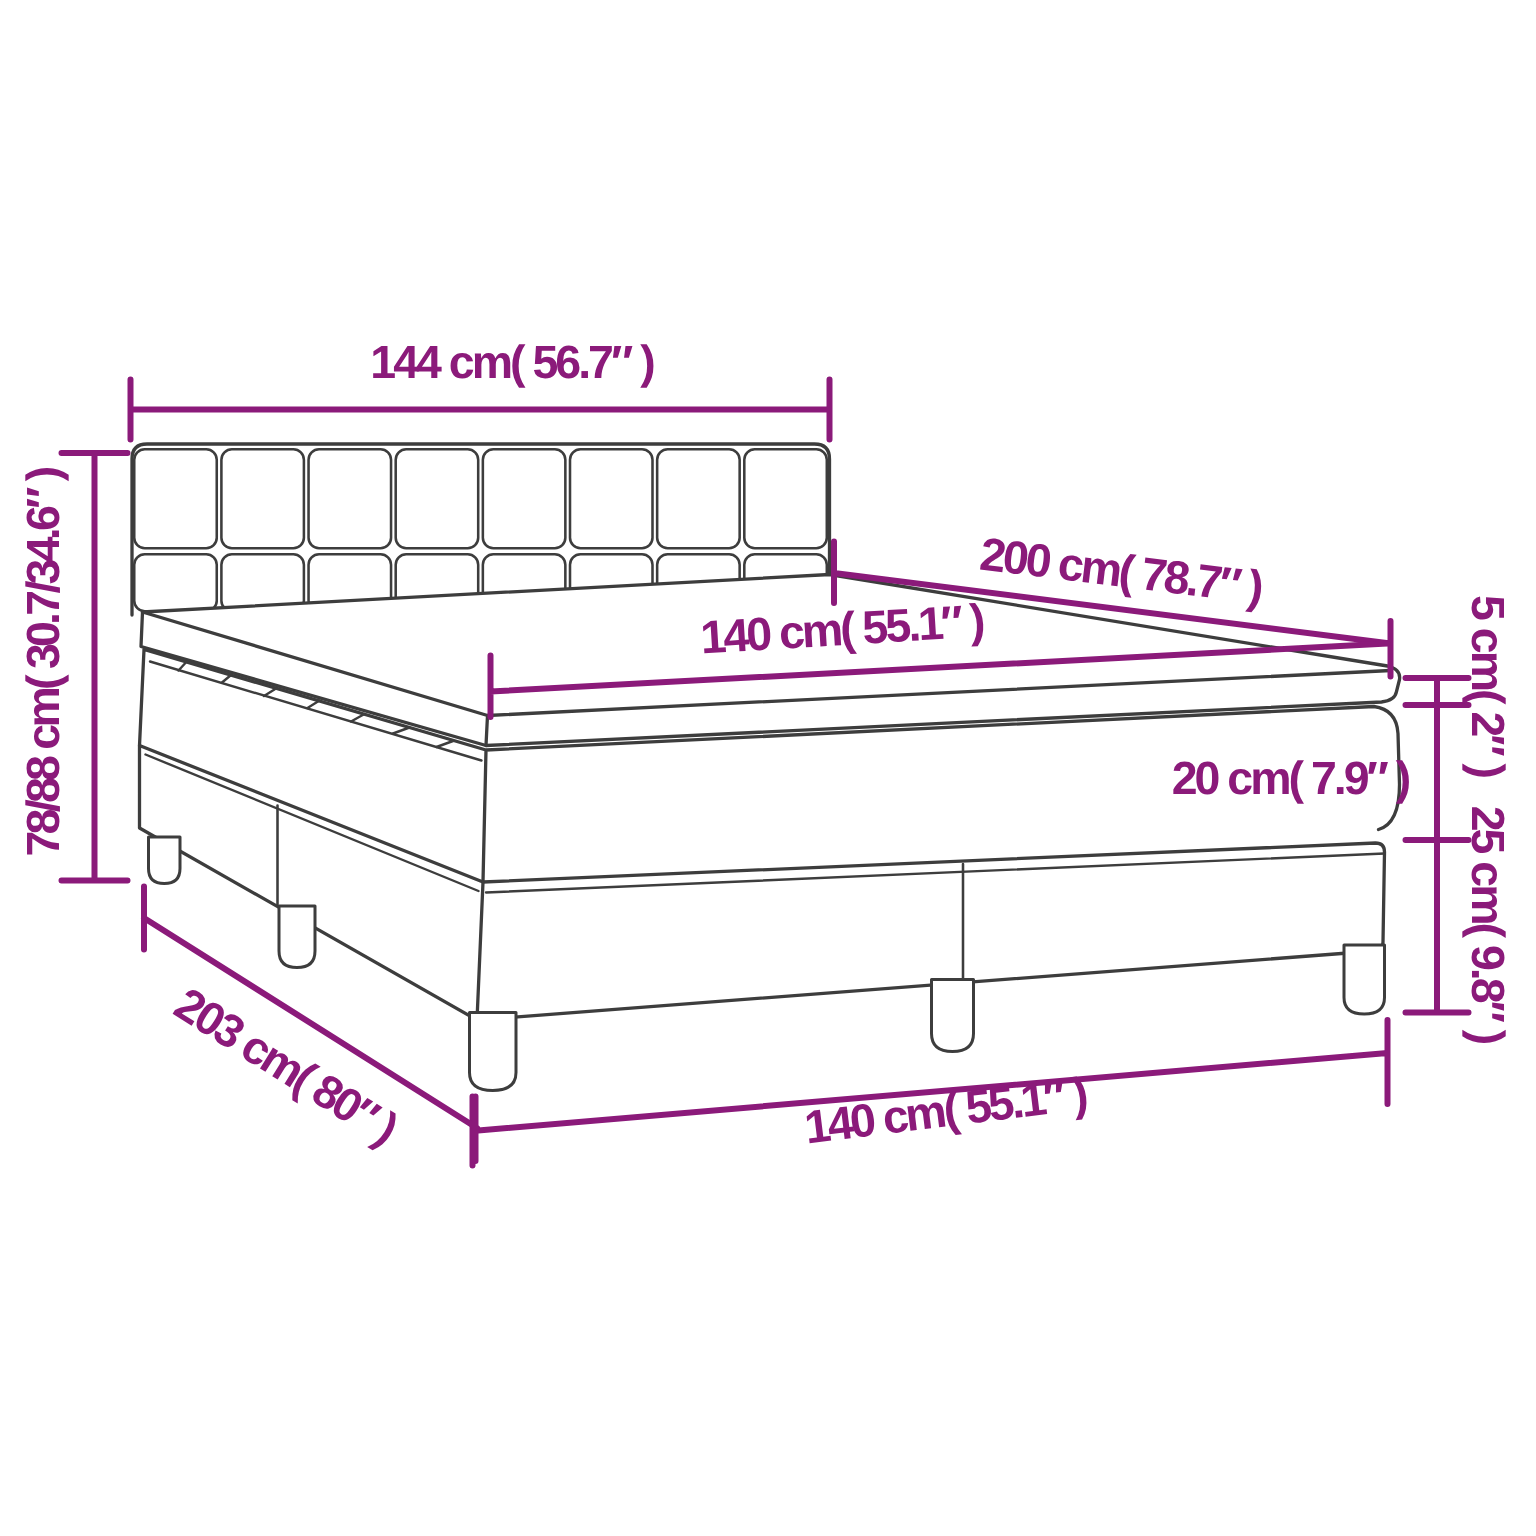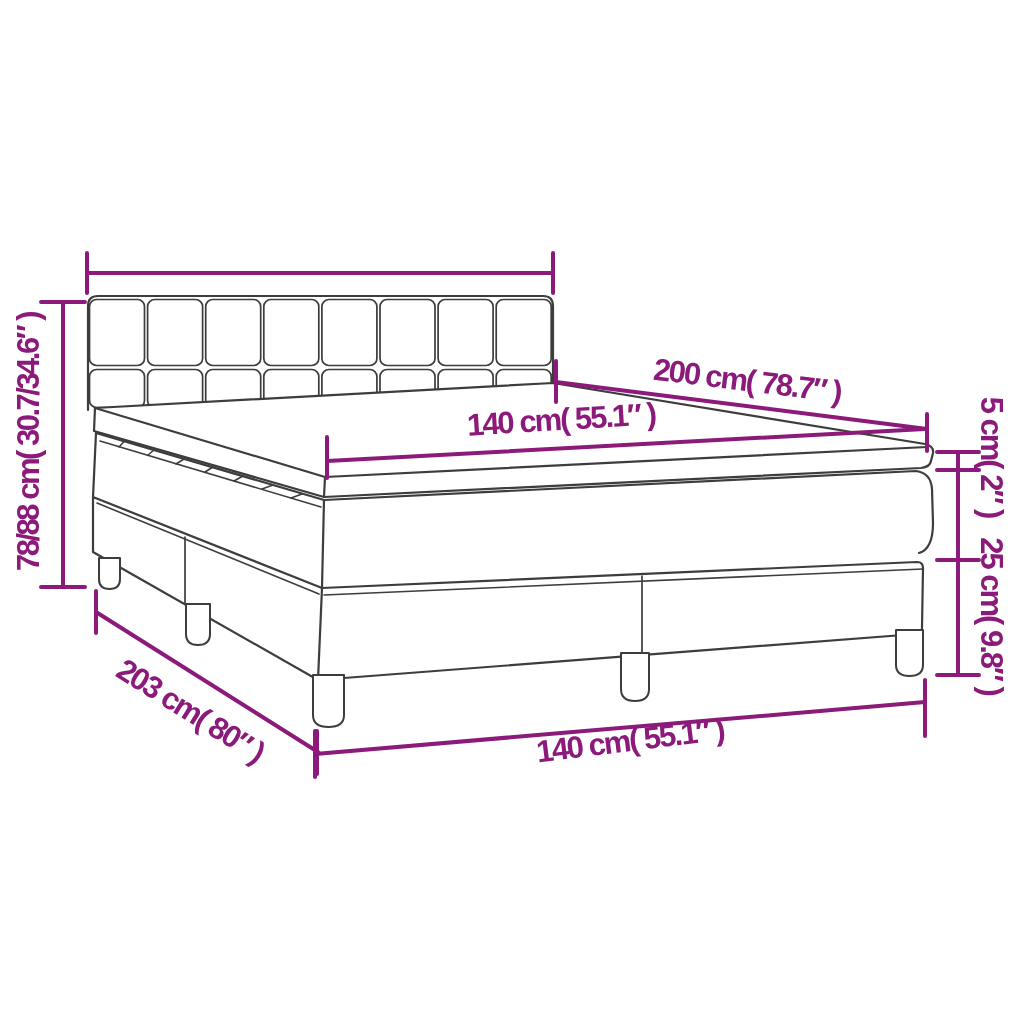--- a/index.html
+++ b/index.html
@@ -114,29 +114,31 @@
       <g>
         <path d="M 315 754 L 925 702 M 315 731 L 315 777 M 925 680 L 925 736"></path>
       </g>
 
       <g>
         <path d="M 96 612 L 318 752 M 96 591 L 96 633 M 317 731 L 317 774"></path>
       </g>
     </g>
   </svg>
 
+  <div class="dim-label" style="left:341px;top:242px;transform:translate(-50%,-50%);">144 cm( 56.7″ )</div>
 
   <div class="dim-label" style="left:29px;top:442px;transform:translate(-50%,-50%) rotate(-90deg);letter-spacing:-2.5px;">78/88 cm( 30.7/34.6″ )</div>
 
   <div class="dim-label" style="left:747px;top:381px;transform:translate(-50%,-50%) rotate(7deg);">200 cm( 78.7″ )</div>
 
   <div class="dim-label" style="left:561px;top:420px;transform:translate(-50%,-50%) rotate(-3.5deg);">140 cm( 55.1″ )</div>
 
   <div class="dim-label" style="left:991px;top:457px;transform:translate(-50%,-50%) rotate(90deg);">5 cm( 2″ )</div>
 
+  <div class="dim-label" style="left:860px;top:519px;transform:translate(-50%,-50%);">20 cm( 7.9″ )</div>
 
   <div class="dim-label" style="left:991px;top:616px;transform:translate(-50%,-50%) rotate(90deg);">25 cm( 9.8″ )</div>
 
   <div class="dim-label" style="left:630px;top:741px;transform:translate(-50%,-50%) rotate(-7deg);">140 cm( 55.1″ )</div>
 
   <div class="dim-label" style="left:190px;top:711px;transform:translate(-50%,-50%) rotate(32deg);">203 cm( 80″ )</div>
 
 </div>
 
 </body></html>

